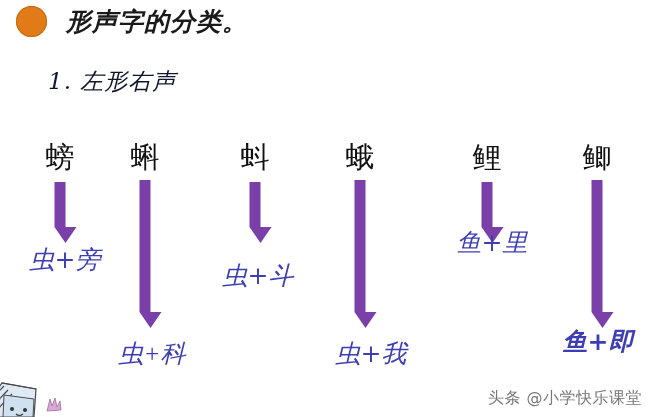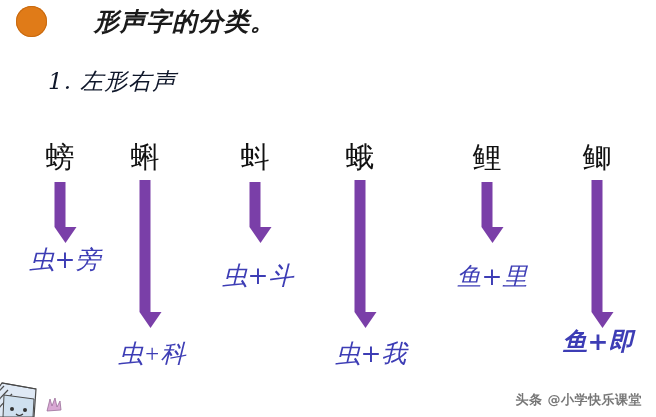--- a/index.html
+++ b/index.html
@@ -21,21 +21,20 @@
     overflow: hidden;
   }
 
   
   .title-row {
     position: absolute;
     left: 16px;
     top: 6px;
     display: flex;
     align-items: center;
-    gap: 28px;
   }
   .title-bullet {
     width: 31px;
     height: 31px;
     border-radius: 50%;
     background: #E07B18;
     box-shadow: inset 0 0 0 1px #c86a10;
     flex: 0 0 auto;
   }
   .title-text {
@@ -109,22 +108,22 @@
     white-space: nowrap;
     line-height: 1;
   }
 
   
   .watermark {
     position: absolute;
     right: 14px;
     bottom: 8px;
     font-family: "DejaVu Sans", "Liberation Sans", sans-serif;
-    font-size: 13px;
-    font-weight: bold;
+    font-size: 16px;
+    font-weight: normal;
     color: #5f5f5f;
     opacity: 0.85;
     white-space: nowrap;
     letter-spacing: 0.5px;
   }
 
   
   .decor {
     position: absolute;
     left: 0;
@@ -183,21 +182,21 @@
       </div>
       <div class="decomp" style="left:371px; top:341px;">虫+我</div>
     </div>
 
     <div>
       <div class="char" style="left:487px; top:143px;">鲤</div>
       <div class="arrow" style="left:487px; top:182px;">
         <div class="shaft" style="height:45px;"></div>
         <div class="head"></div>
       </div>
-      <div class="decomp" style="left:492px; top:264px;">鱼+里</div>
+      <div class="decomp" style="left:492px; top:230px;">鱼+里</div>
     </div>
 
     <div>
       <div class="char" style="left:597px; top:143px;">鲫</div>
       <div class="arrow" style="left:597px; top:180px;">
         <div class="shaft" style="height:132px;"></div>
         <div class="head"></div>
       </div>
       <div class="decomp" style="left:598px; top:329px;font-weight:bold;">鱼+即</div>
     </div>

